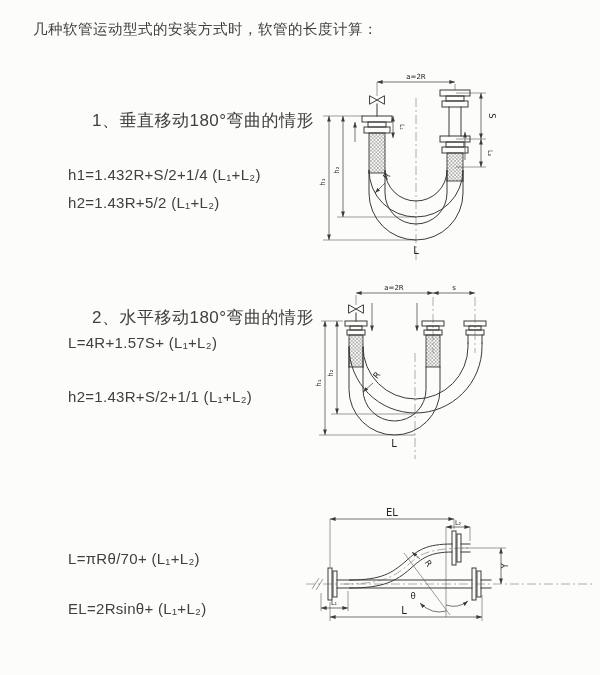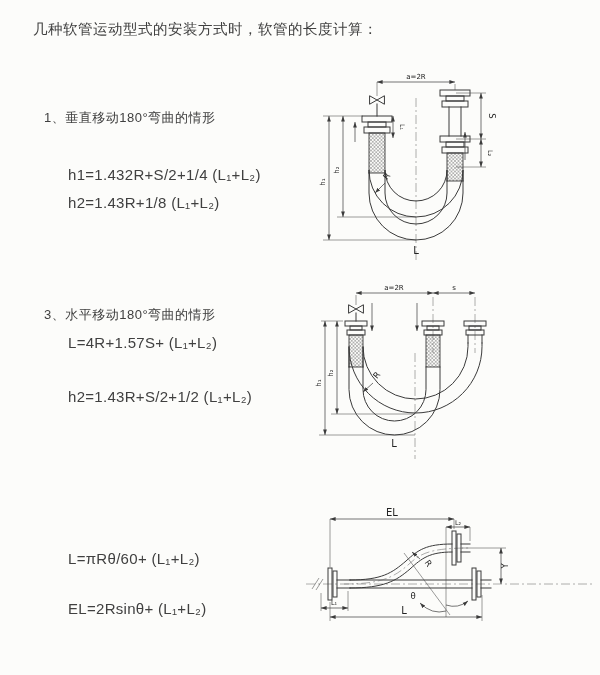--- a/index.html
+++ b/index.html
@@ -2,21 +2,21 @@
 <html><head>
 <meta charset="utf-8">
 <style>
   html,body{margin:0;padding:0;background:#e8e8e8;}
   .page{
     position:relative;width:600px;height:675px;margin:0 auto;
     background:#fcfcfa;color:#404040;overflow:hidden;
     font-family:"Liberation Sans","DejaVu Sans",sans-serif;
   }
   .doc-title{position:absolute;left:33px;top:20px;font-size:14.5px;letter-spacing:.5px;}
-  .sec-heading{position:absolute;font-size:13px;letter-spacing:.5px;}
+  .sec-heading{position:absolute;font-size:17px;letter-spacing:.5px;margin-left:48px;}
   .formula{position:absolute;font-size:15px;letter-spacing:.3px;white-space:pre;}
   .diagram{position:absolute;}
   .diagram svg{overflow:visible;display:block;}
   .ln{stroke:#3b3b3b;stroke-width:1;fill:none;stroke-linecap:square;}
   .thin{stroke:#4a4a4a;stroke-width:.55;fill:none;}
   .dim{stroke:#3b3b3b;stroke-width:.7;fill:none;}
   .cl{stroke:#6a6a6a;stroke-width:.55;fill:none;stroke-dasharray:9 3 2 3;}
   .braid{stroke:#3b3b3b;stroke-width:.9;}
   .lbl{font-family:"DejaVu Sans",sans-serif;font-size:7px;fill:#222;stroke:none;}
   .lbl-lg{font-size:10px;}
@@ -25,27 +25,27 @@
 </style>
 </head>
 <body>
 
 <div class="page">
 
   <div class="doc-title">几种软管运动型式的安装方式时，软管的长度计算：</div>
 
   <div class="sec-heading" style="left:44px;top:109px">1、垂直移动180°弯曲的情形</div>
   <div class="formula" style="left:68px;top:166px">h1=1.432R+S/2+1/4 (L₁+L₂)</div>
-  <div class="formula" style="left:68px;top:194px">h2=1.43R+1/8 (L₁+L₂)</div>
-
-  <div class="sec-heading" style="left:44px;top:306px">3、水平移动180°弯曲的情形</div>
+  <div class="formula" style="left:68px;top:194px">h2=1.43R+5/2 (L₁+L₂)</div>
+
+  <div class="sec-heading" style="left:44px;top:306px">2、水平移动180°弯曲的情形</div>
   <div class="formula" style="left:68px;top:334px">L=4R+1.57S+ (L₁+L₂)</div>
-  <div class="formula" style="left:68px;top:388px">h2=1.43R+S/2+1/2 (L₁+L₂)</div>
-
-  <div class="formula" style="left:68px;top:550px">L=πRθ/60+ (L₁+L₂)</div>
+  <div class="formula" style="left:68px;top:388px">h2=1.43R+S/2+1/1 (L₁+L₂)</div>
+
+  <div class="formula" style="left:68px;top:550px">L=πRθ/70+ (L₁+L₂)</div>
   <div class="formula" style="left:68px;top:600px">EL=2Rsinθ+ (L₁+L₂)</div>
 
   <div class="diagram" style="left:315px;top:70px;width:270px;height:195px">
     <svg width="270" height="195" viewBox="0 0 270 195">
       <defs>
         <marker id="m1" viewBox="0 0 10 8" refX="10" refY="4" markerWidth="8" markerHeight="6.5" orient="auto-start-reverse">
           <path d="M0,0.6 L10,4 L0,7.4 Z" fill="#3b3b3b"></path>
         </marker>
         <pattern id="bp1" patternUnits="userSpaceOnUse" width="3.5" height="3.5">
           <path d="M0,0 L3.5,3.5 M3.5,0 L0,3.5" stroke="#777" stroke-width="0.5"></path>

